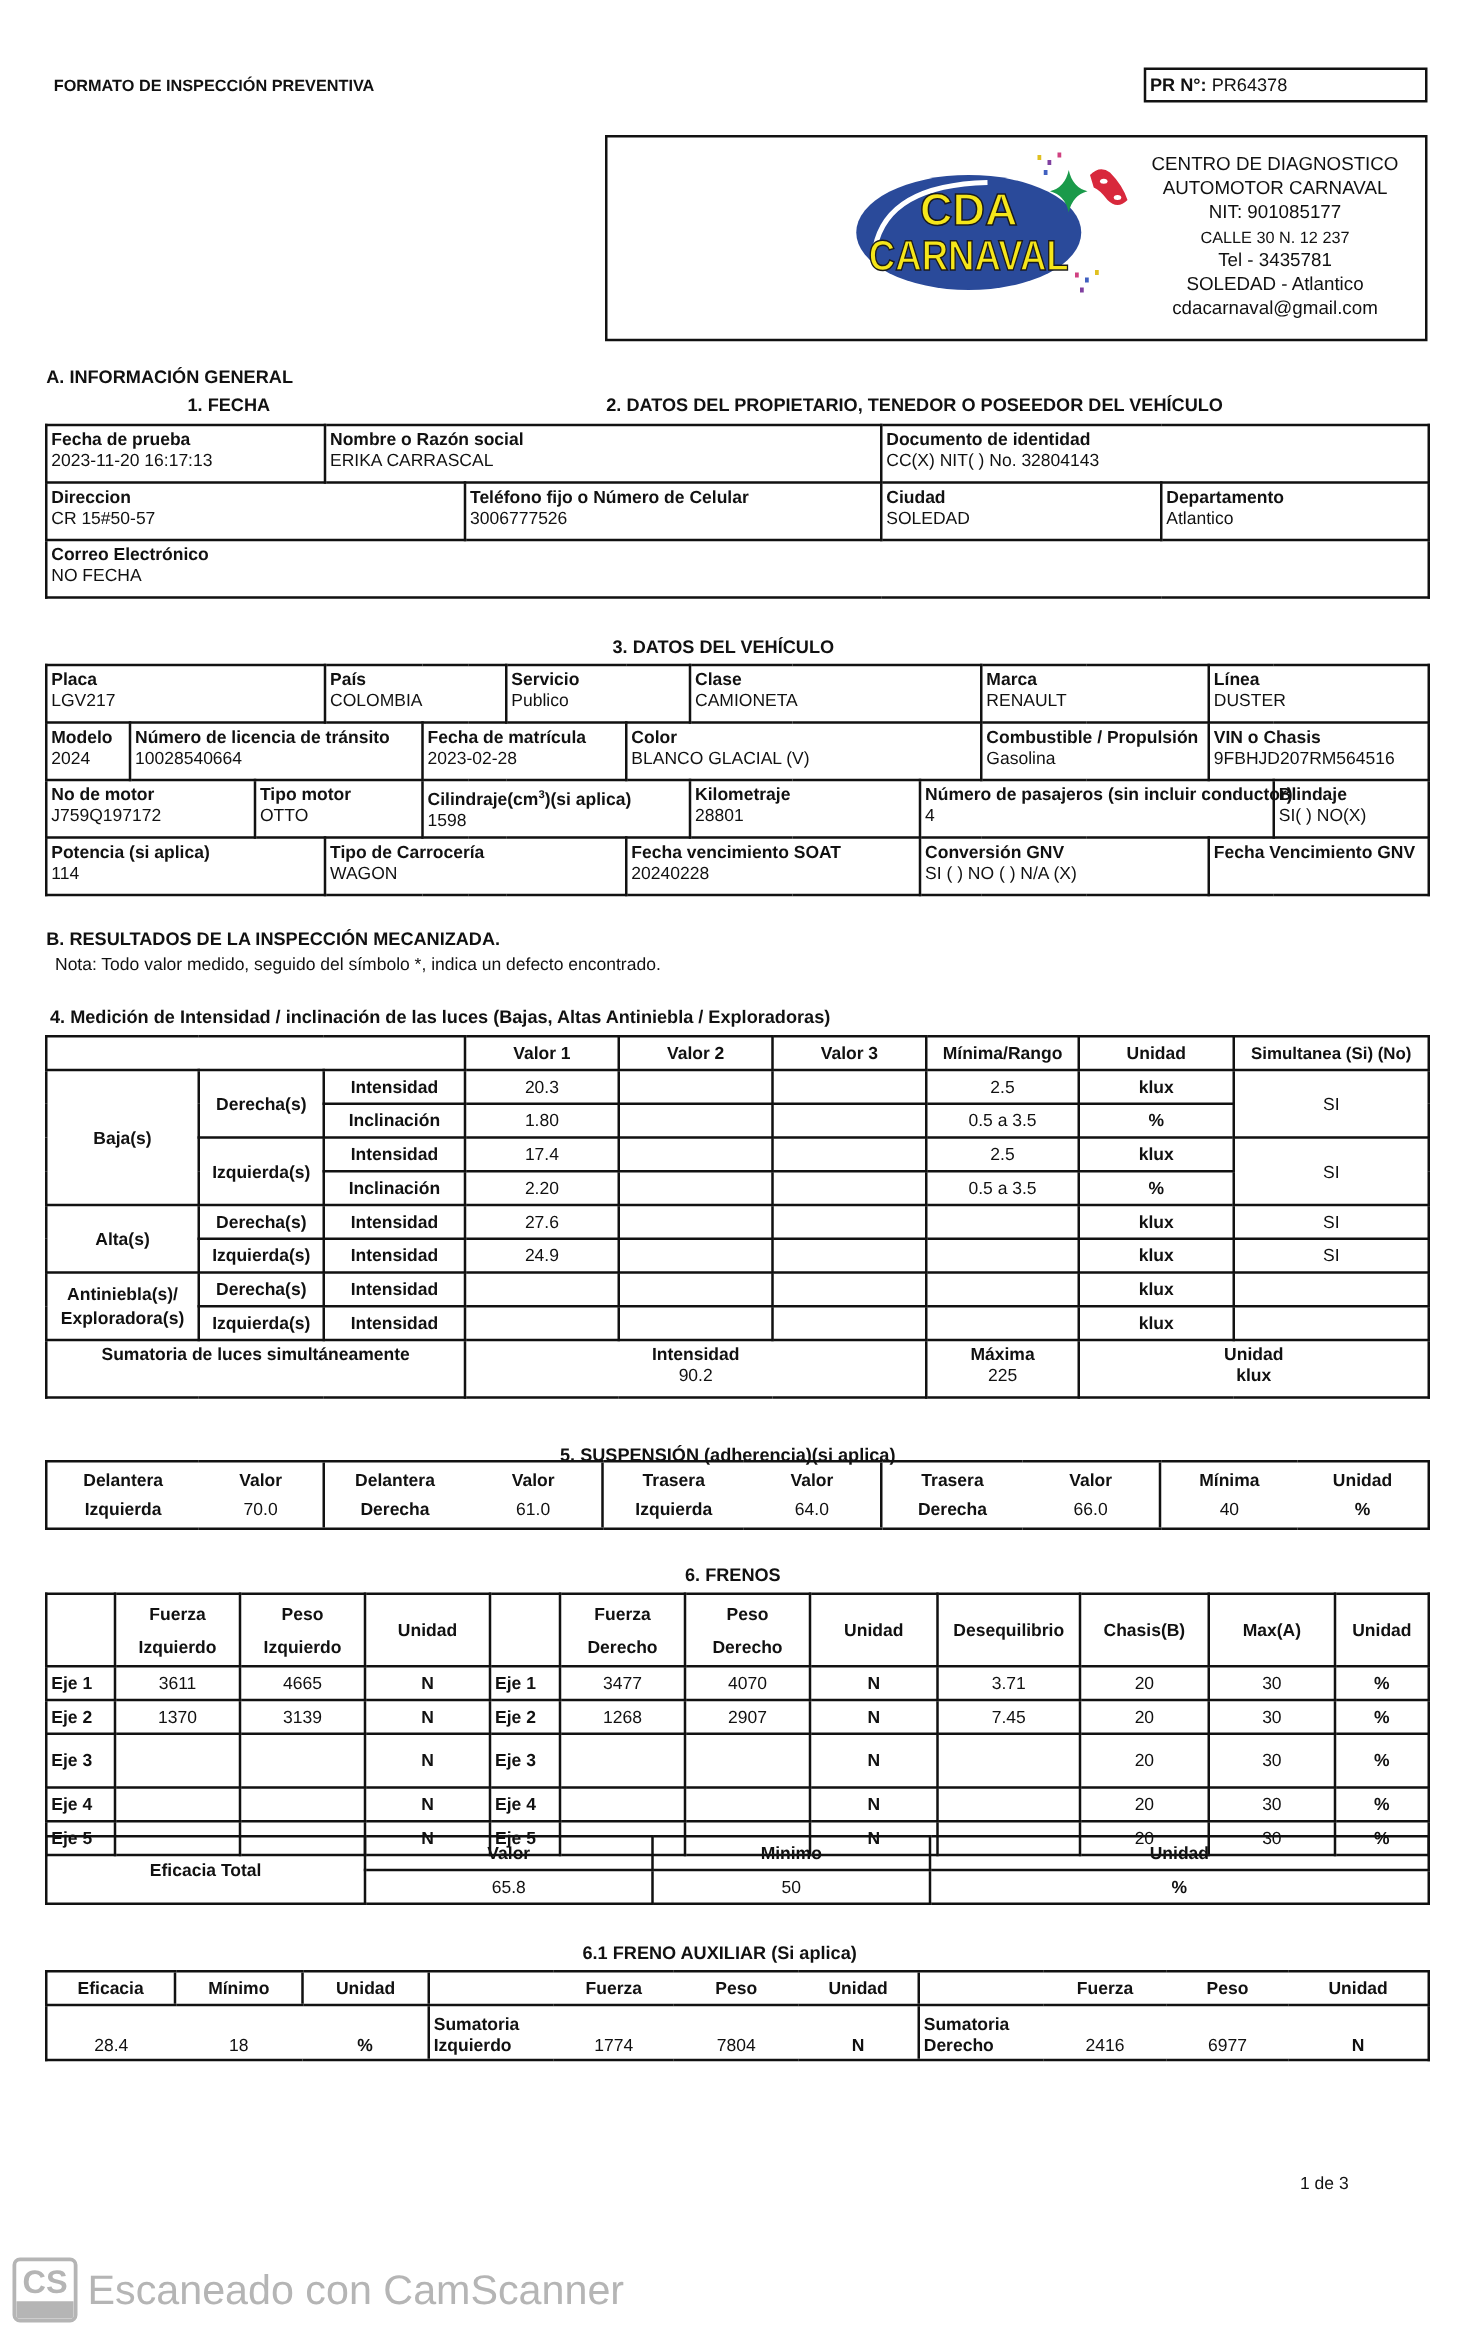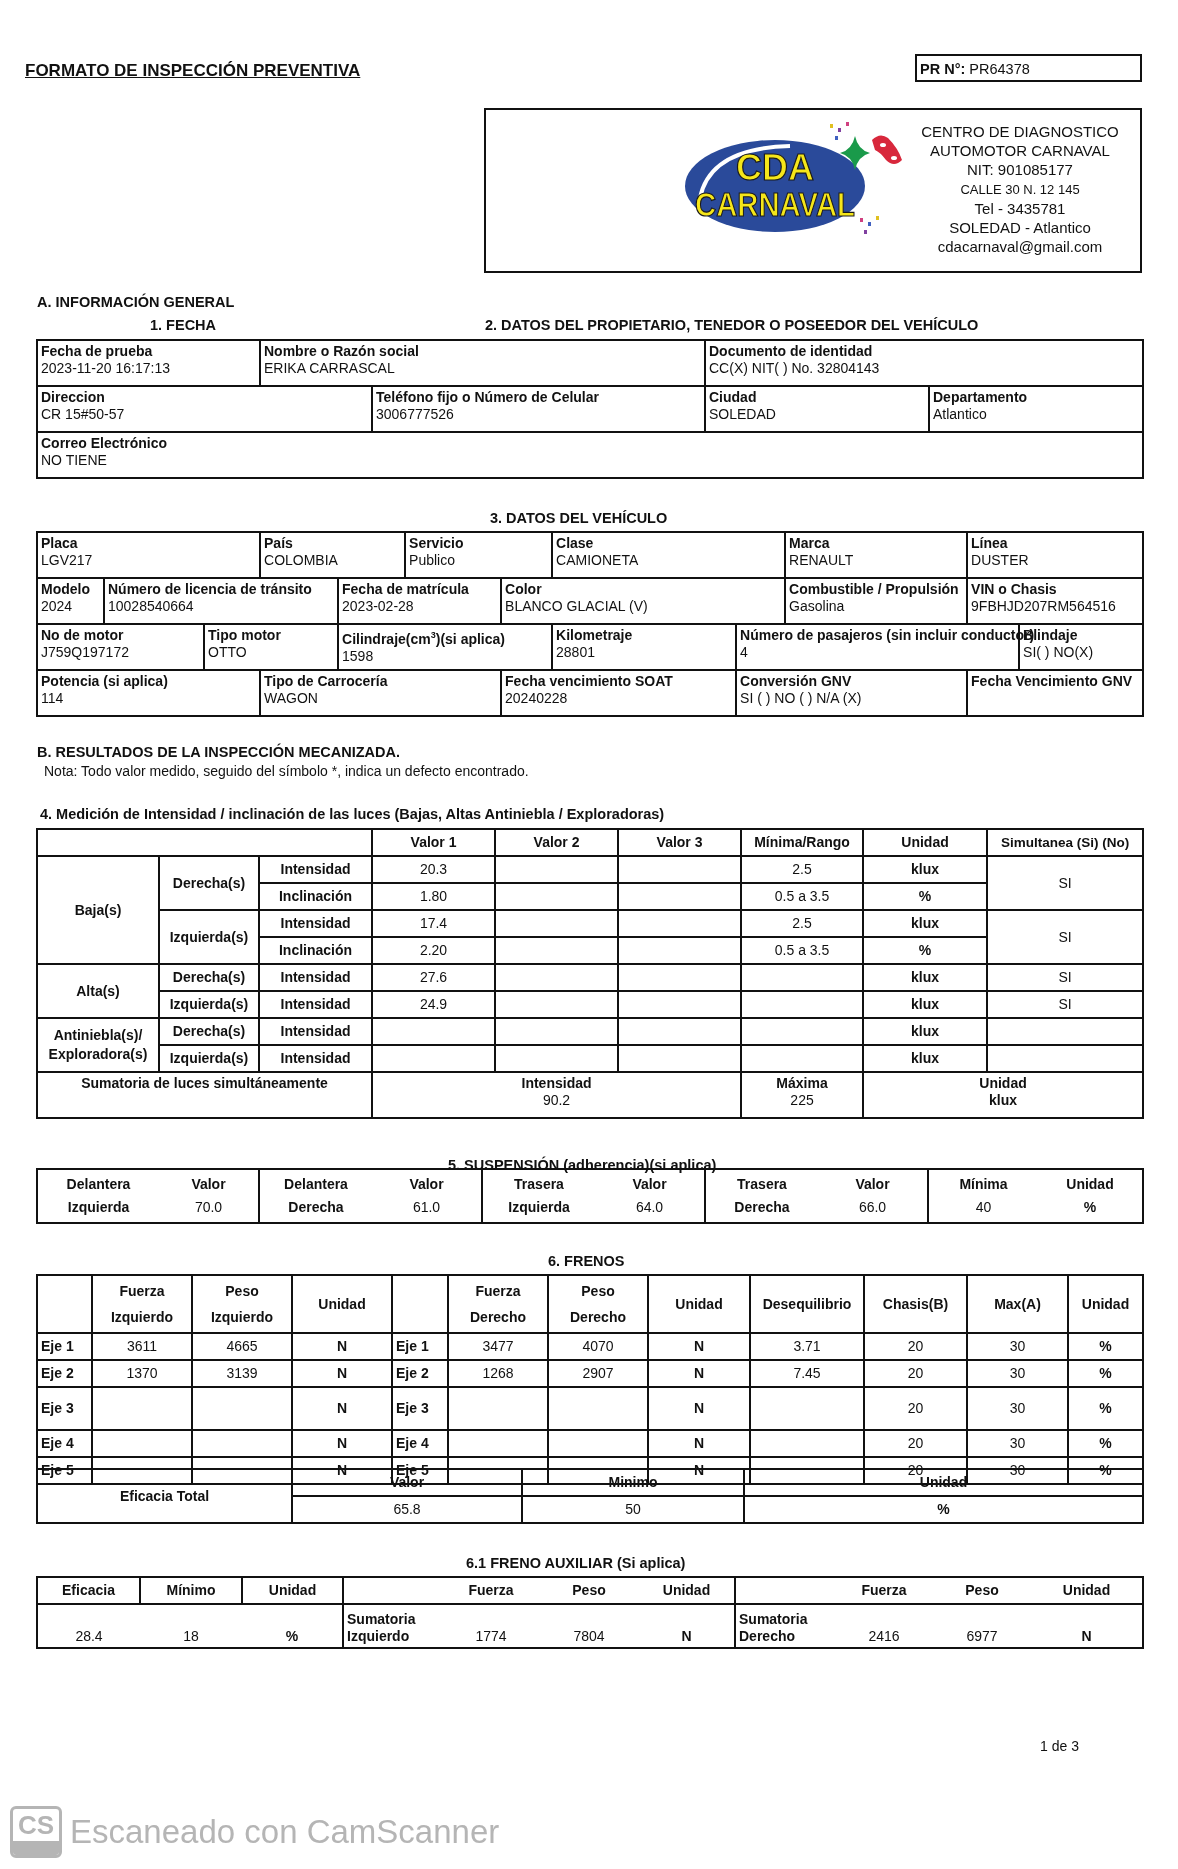--- a/index.html
+++ b/index.html
@@ -9,21 +9,21 @@
   .b { font-weight: bold; }
   table { border-collapse: collapse; table-layout: fixed; position: absolute; }
   td { border: 2px solid #111; vertical-align: top; padding: 2px 3px; font-size: 14px; line-height: 17px; }
   .lbl { font-weight: bold; display: block; }
   .val { display: block; }
   .c { text-align: center; vertical-align: middle; }
   .m { vertical-align: middle; }
   .section-title { position: absolute; font-weight: bold; font-size: 14.5px; }
   sup { font-size: 9px; }
 
-  #doc-title { left: 25px; top: 61px; font-size: 17px; font-weight: bold; text-decoration: underline; }
+  #doc-title { left: 43px; top: 61px; font-size: 13px; font-weight: bold; }
   #pr-box { left: 915px; top: 54px; width: 227px; height: 28px; border: 2px solid #111; padding: 5px 3px; font-size: 14.5px; }
   #center-box { left: 484px; top: 108px; width: 658px; height: 165px; border: 2px solid #111; }
   #logo { left: 680px; top: 118px; width: 225px; height: 120px; }
   #center-info { left: 905px; top: 122px; width: 230px; text-align: center; font-size: 15px; line-height: 19.2px; }
   #center-info .small { font-size: 13px; }
 
   #tbl-susp td, #tbl-aux td { border-top: 2px solid #111; border-bottom: 2px solid #111; border-left: none; border-right: none; }
   #tbl-susp td.sep, #tbl-aux td.sep { border-left: 2px solid #111; }
   #tbl-susp td.end, #tbl-aux td.end { border-right: 2px solid #111; }
   #tbl-susp td.first, #tbl-aux td.first { border-left: 2px solid #111; }
@@ -63,21 +63,21 @@
     <rect x="180" y="100" width="3" height="4" fill="#d04080"></rect>
     <rect x="188" y="104" width="3" height="4" fill="#4060c0"></rect>
     <rect x="196" y="98" width="3" height="4" fill="#e0c020"></rect>
     <rect x="184" y="112" width="3" height="4" fill="#8040a0"></rect>
   </g>
 </svg>
 <div id="center-info" class="abs">
   <div>CENTRO DE DIAGNOSTICO</div>
   <div>AUTOMOTOR CARNAVAL</div>
   <div>NIT: 901085177</div>
-  <div class="small">CALLE 30 N. 12 145</div>
+  <div class="small">CALLE 30 N. 12 237</div>
   <div>Tel - 3435781</div>
   <div>SOLEDAD - Atlantico</div>
   <div>cdacarnaval@gmail.com</div>
 </div>
 
 <div class="section-title" style="left:37px; top:294px;">A. INFORMACIÓN GENERAL</div>
 <div class="section-title" style="left:150px; top:317px;">1. FECHA</div>
 <div class="section-title" style="left:485px; top:317px;">2. DATOS DEL PROPIETARIO, TENEDOR O POSEEDOR DEL VEHÍCULO</div>
 
 <table style="left:36px; top:339px; width:1106px;">
@@ -117,21 +117,21 @@
           <span class="val">SOLEDAD</span>
         </td>
     <td>
           <span class="lbl">Departamento</span>
           <span class="val">Atlantico</span>
         </td>
   </tr>
   <tr style="height:46px">
     <td colspan="5">
           <span class="lbl">Correo Electrónico</span>
-          <span class="val">NO TIENE</span>
+          <span class="val">NO FECHA</span>
         </td>
   </tr>
 </tbody>
   </table>
 
 <div class="section-title" style="left:490px; top:510px;">3. DATOS DEL VEHÍCULO</div>
 
 <table style="left:36px; top:531px; width:1106px;">
   <colgroup>
     <col style="width:67px">

